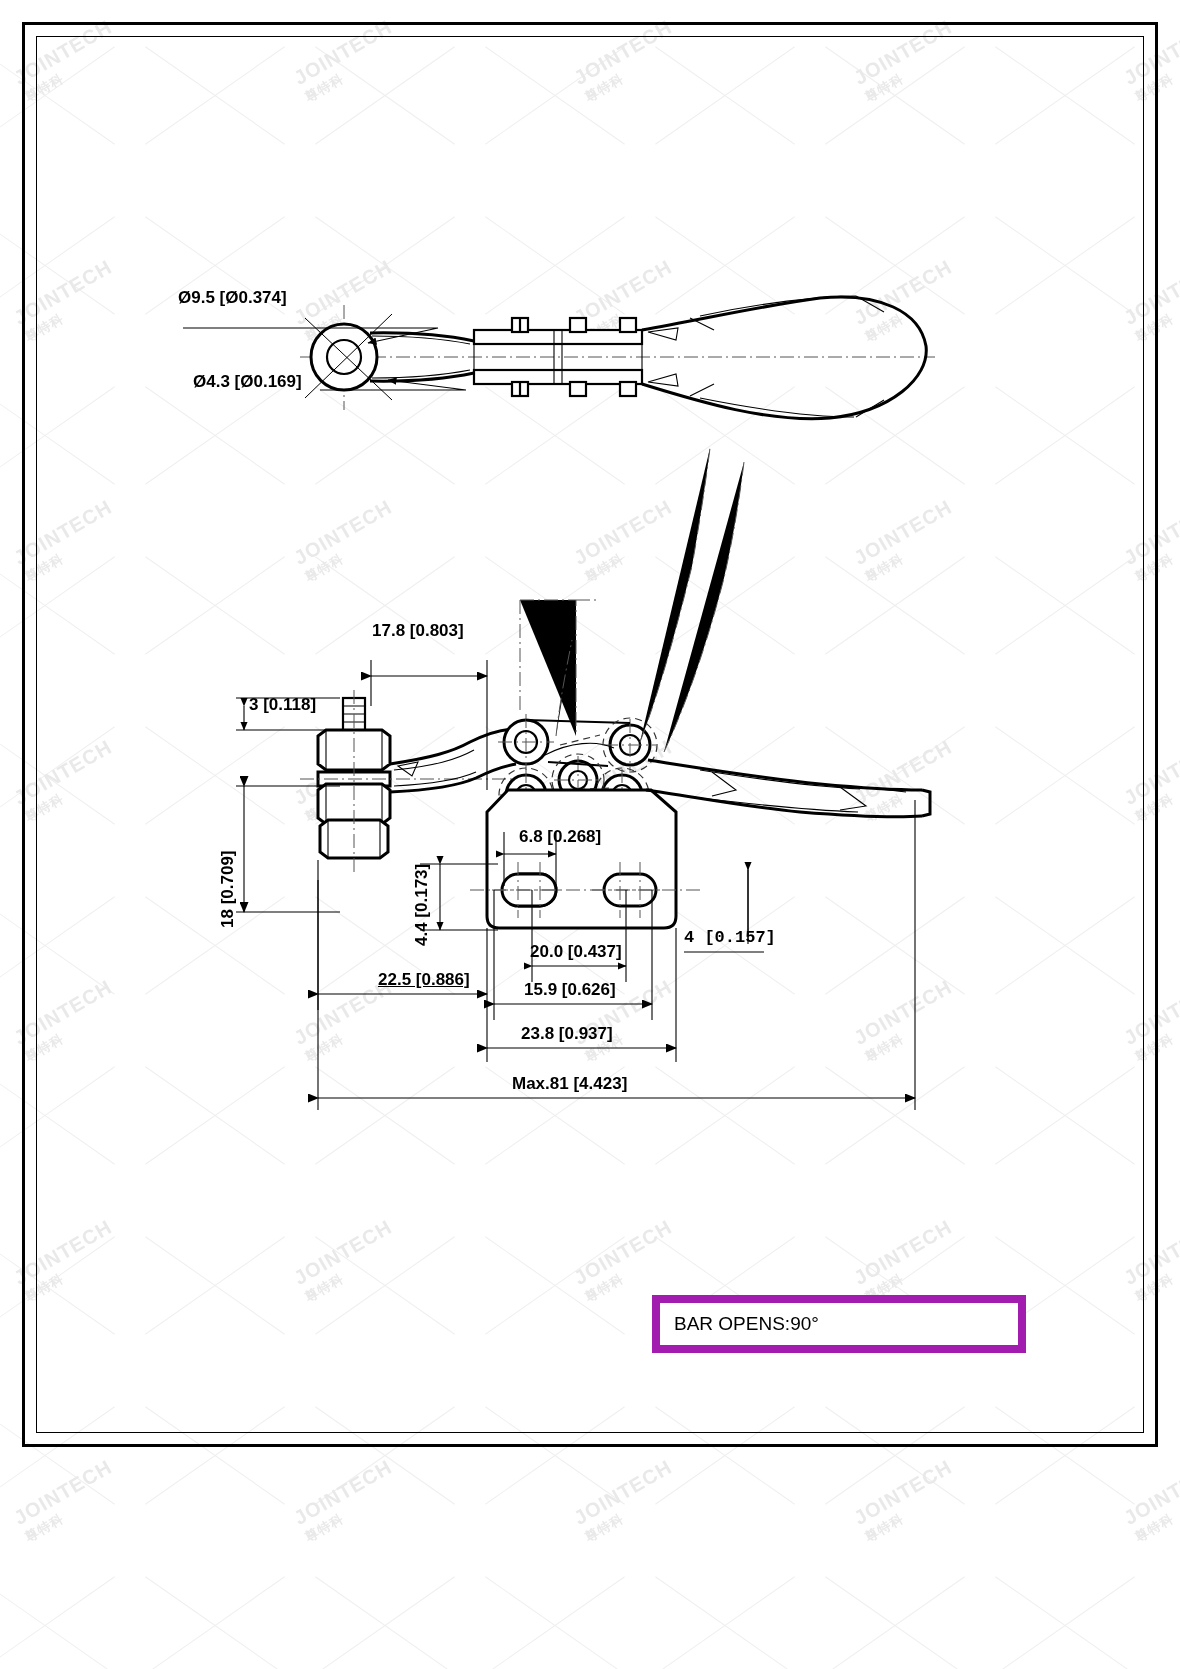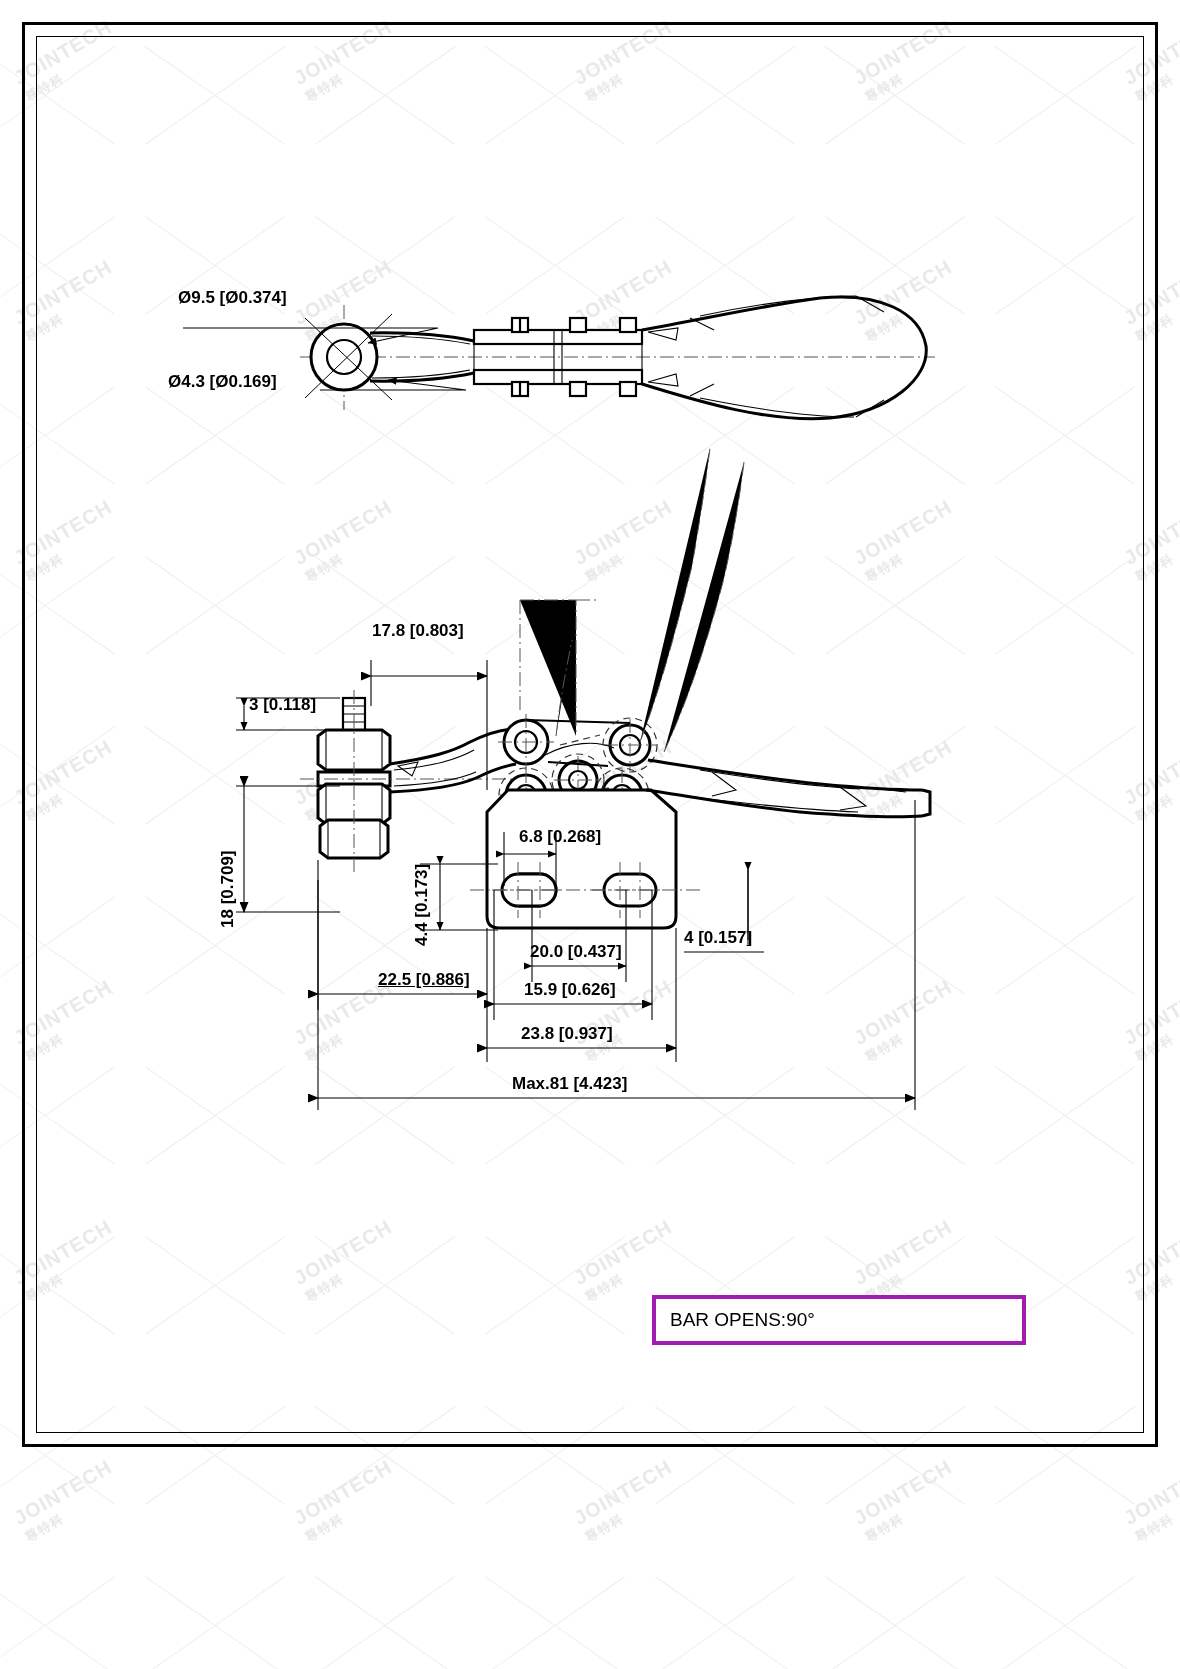--- a/index.html
+++ b/index.html
@@ -29,21 +29,21 @@
 
   
   .title{position:absolute;font-family:"Liberation Serif", serif;
          font-size:31px;color:#000;white-space:nowrap;}
   .dim{position:absolute;font-size:17px;font-weight:bold;color:#000;
        white-space:nowrap;font-family:"Liberation Sans", sans-serif;}
   .dim.vert{transform:rotate(-90deg);transform-origin:left bottom;}
 
   
   .notes{position:absolute;left:652px;top:1295px;width:374px;
-         border:4px solid #a21caf;box-sizing:border-box;background:#fff;}
+         border:8px solid #a21caf;box-sizing:border-box;background:#fff;}
   .notes-row{height:42px;line-height:42px;border-bottom:1px solid #444;
              padding-left:14px;font-size:19px;color:#000;white-space:nowrap;
              box-sizing:border-box;}
   .notes-row:last-child{border-bottom:none;}
 
   svg{position:absolute;left:0;top:0;overflow:visible;}
   .ln{stroke:#000;fill:none;}
   .thick{stroke-width:3;}
   .med{stroke-width:2.2;}
   .thin{stroke-width:1.1;}
@@ -511,41 +511,41 @@
       <line class="ln thin" x1="684" y1="952" x2="764" y2="952"></line>
 
       <line class="ext" x1="318" y1="880" x2="318" y2="1110"></line>
       <line class="ext" x1="915" y1="800" x2="915" y2="1110"></line>
       <line class="ln thin" x1="318" y1="1098" x2="915" y2="1098" marker-start="url(#ar)" marker-end="url(#ar)"></line>
     </g>
   </svg>
 
   <div class="dim" style="left:178px;top:288px;">Ø9.5 [Ø0.374]</div>
 
-  <div class="dim" style="left:168px;top:372px;">Ø4.3 [Ø0.169]</div>
+  <div class="dim" style="left:193px;top:372px;">Ø4.3 [Ø0.169]</div>
 
   <div class="dim" style="left:372px;top:621px;">17.8 [0.803]</div>
 
   <div class="dim" style="left:249px;top:695px;">3 [0.118]</div>
 
   <div class="dim vert" style="left:238px;top:908px;">18 [0.709]</div>
 
   <div class="dim" style="left:519px;top:827px;">6.8 [0.268]</div>
 
   <div class="dim vert" style="left:432px;top:926px;">4.4 [0.173]</div>
 
   <div class="dim" style="left:530px;top:942px;">20.0 [0.437]</div>
 
   <div class="dim" style="left:524px;top:980px;">15.9 [0.626]</div>
 
   <div class="dim" style="left:521px;top:1024px;">23.8 [0.937]</div>
 
   <div class="dim" style="left:378px;top:970px;text-decoration:underline;">22.5 [0.886]</div>
 
-  <div class="dim" style="left:684px;top:928px;">4 [0.157]</div>
+  <div class="dim" style="left:684px;top:928px;font-family:Liberation Mono, monospace;">4 [0.157]</div>
 
   <div class="dim" style="left:512px;top:1074px;">Max.81 [4.423]</div>
 
   <div class="notes">
     <div class="notes-row">BAR OPENS:90°</div>
   </div>
 
 </div>
 
 </body></html>

